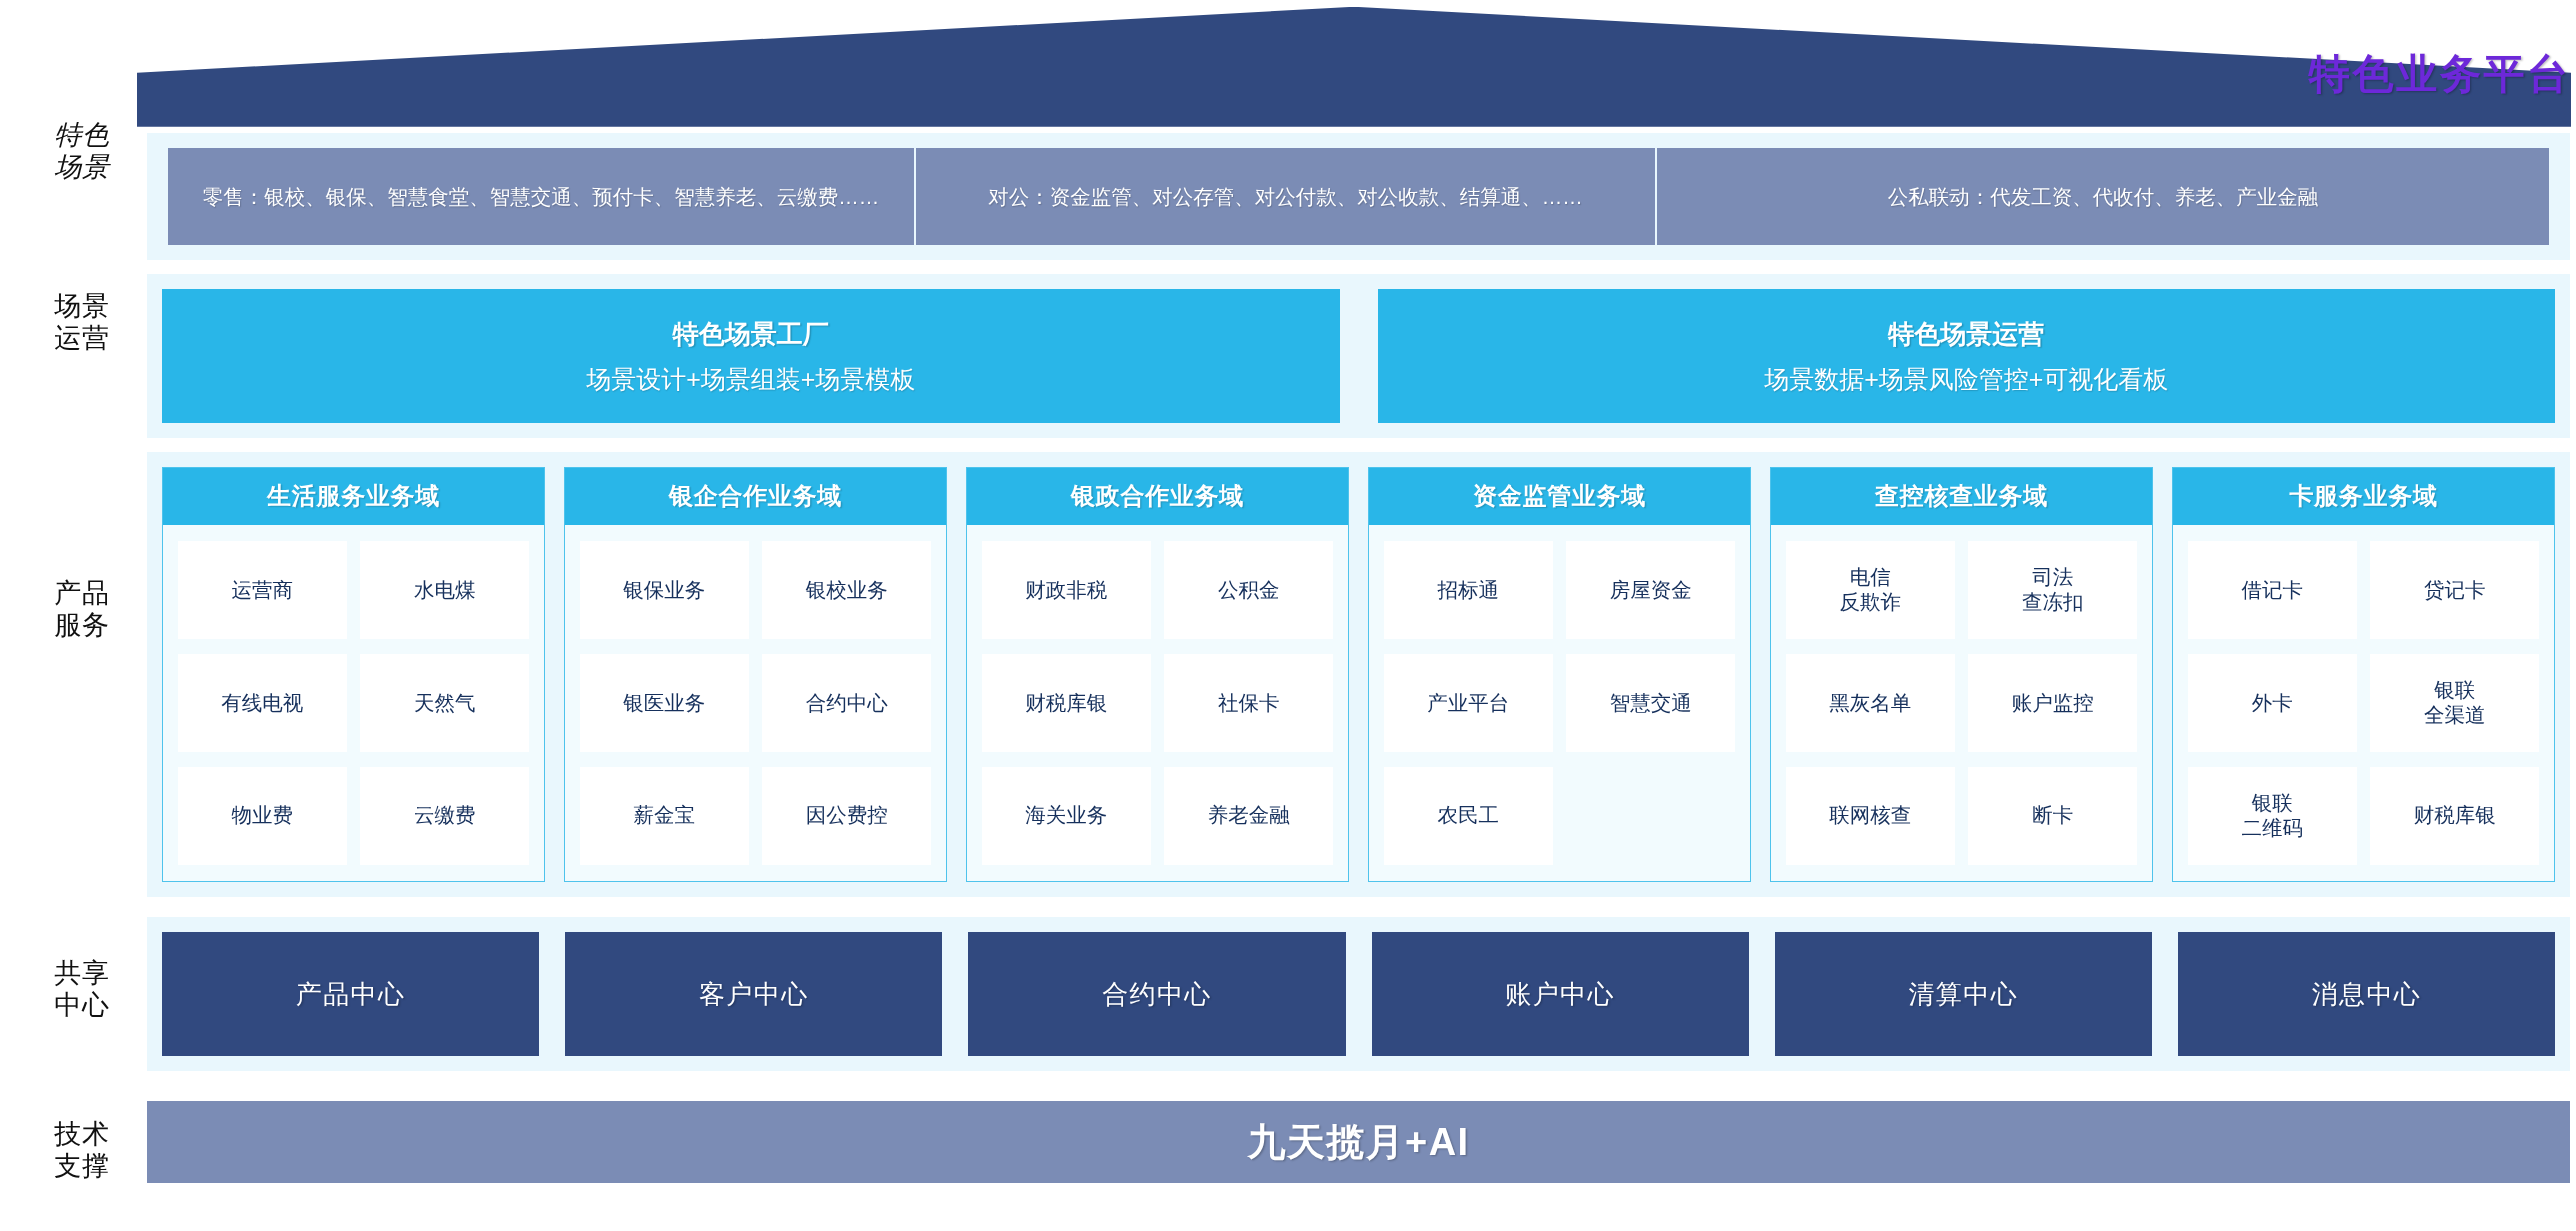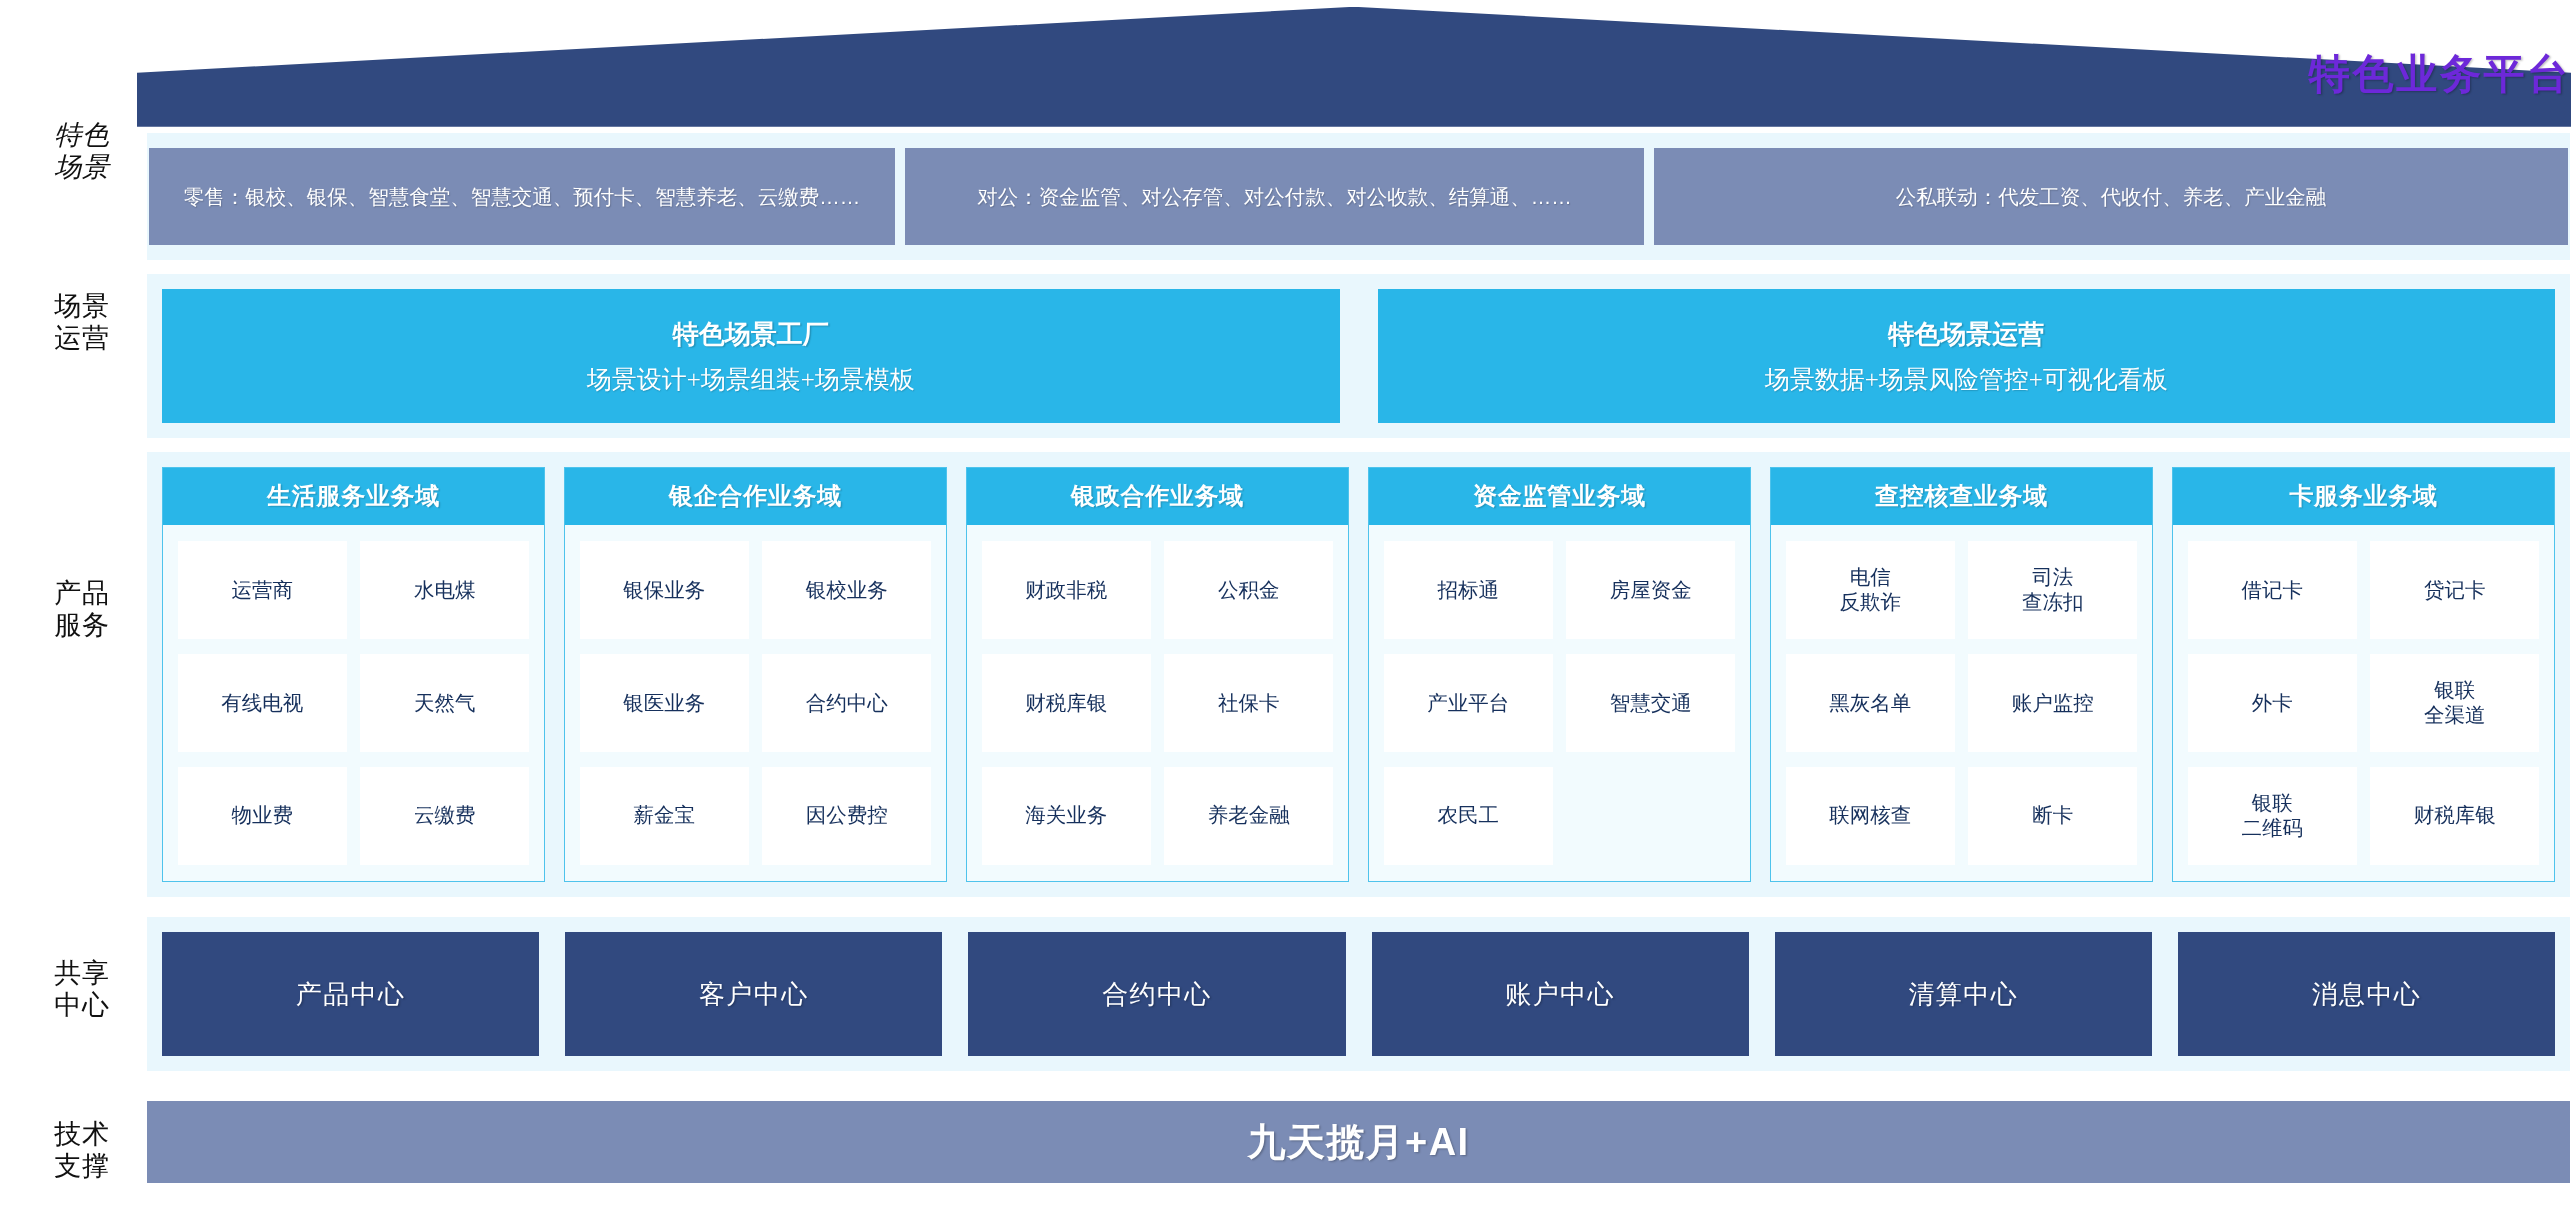--- a/index.html
+++ b/index.html
@@ -35,21 +35,21 @@
     text-align: center;
     color: #111111;
     font-size: 27px; line-height: 1.18; font-weight: normal;
     letter-spacing: 0.7px;
   }
 
   
   .panel { position: absolute; left: 147px; width: 2423px; background: #e9f7fd; }
 
   
-  .scene-row { display: flex; align-items: stretch; gap: 10px; padding: 15px 2px; height: 100%; }
+  .scene-row { display: flex; align-items: stretch; gap: 2px; padding: 15px 21px; height: 100%; }
   .scene-box {
     background: #7b8cb5;
     color: #ffffff;
     display: flex; align-items: center; justify-content: center; text-align: center;
     font-size: 20.5px; line-height: 1.45; font-weight: normal;
     padding: 6.8px 15px;
     text-shadow: 0.7px 0.7px 1.4px rgba(0,0,0,0.22);
   }
   .scene-box.b1 { flex: 0 0 746px; }
   .scene-box.b2 { flex: 0 0 739px; }
@@ -130,21 +130,21 @@
   <div class="panel" style="top:133px; height:127px;">
     <div class="scene-row">
       <div class="scene-box b1">零售：银校、银保、智慧食堂、智慧交通、预付卡、智慧养老、云缴费……</div>
       <div class="scene-box b2">对公：资金监管、对公存管、对公付款、对公收款、结算通、……</div>
       <div class="scene-box b3">公私联动：代发工资、代收付、养老、产业金融</div>
     </div>
   </div>
 
   <div class="rowlabel" style="top: 291px; white-space: pre-line;">场景
 运营</div>
-  <div class="panel" style="top:274px; height:164px;font-family:Liberation Serif, serif;">
+  <div class="panel" style="top:274px; height:164px;">
     <div class="ops-row">
       <div class="ops-box">
         <div class="ops-title">特色场景工厂</div>
         <div class="ops-sub">场景设计+场景组装+场景模板</div>
       </div>
       <div class="ops-box">
         <div class="ops-title">特色场景运营</div>
         <div class="ops-sub">场景数据+场景风险管控+可视化看板</div>
       </div>
     </div>

